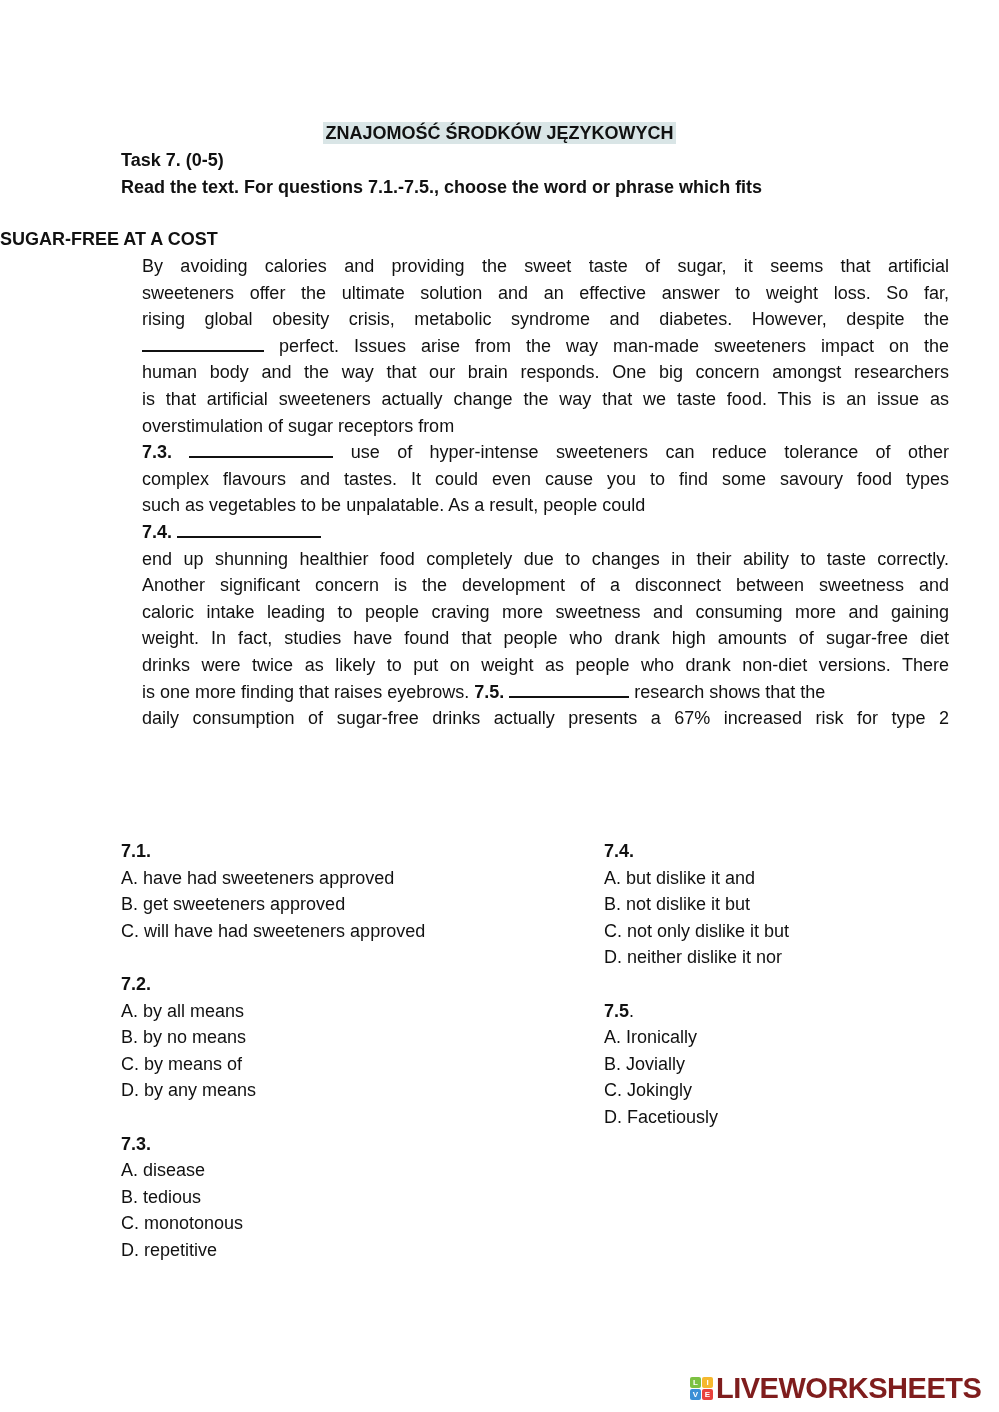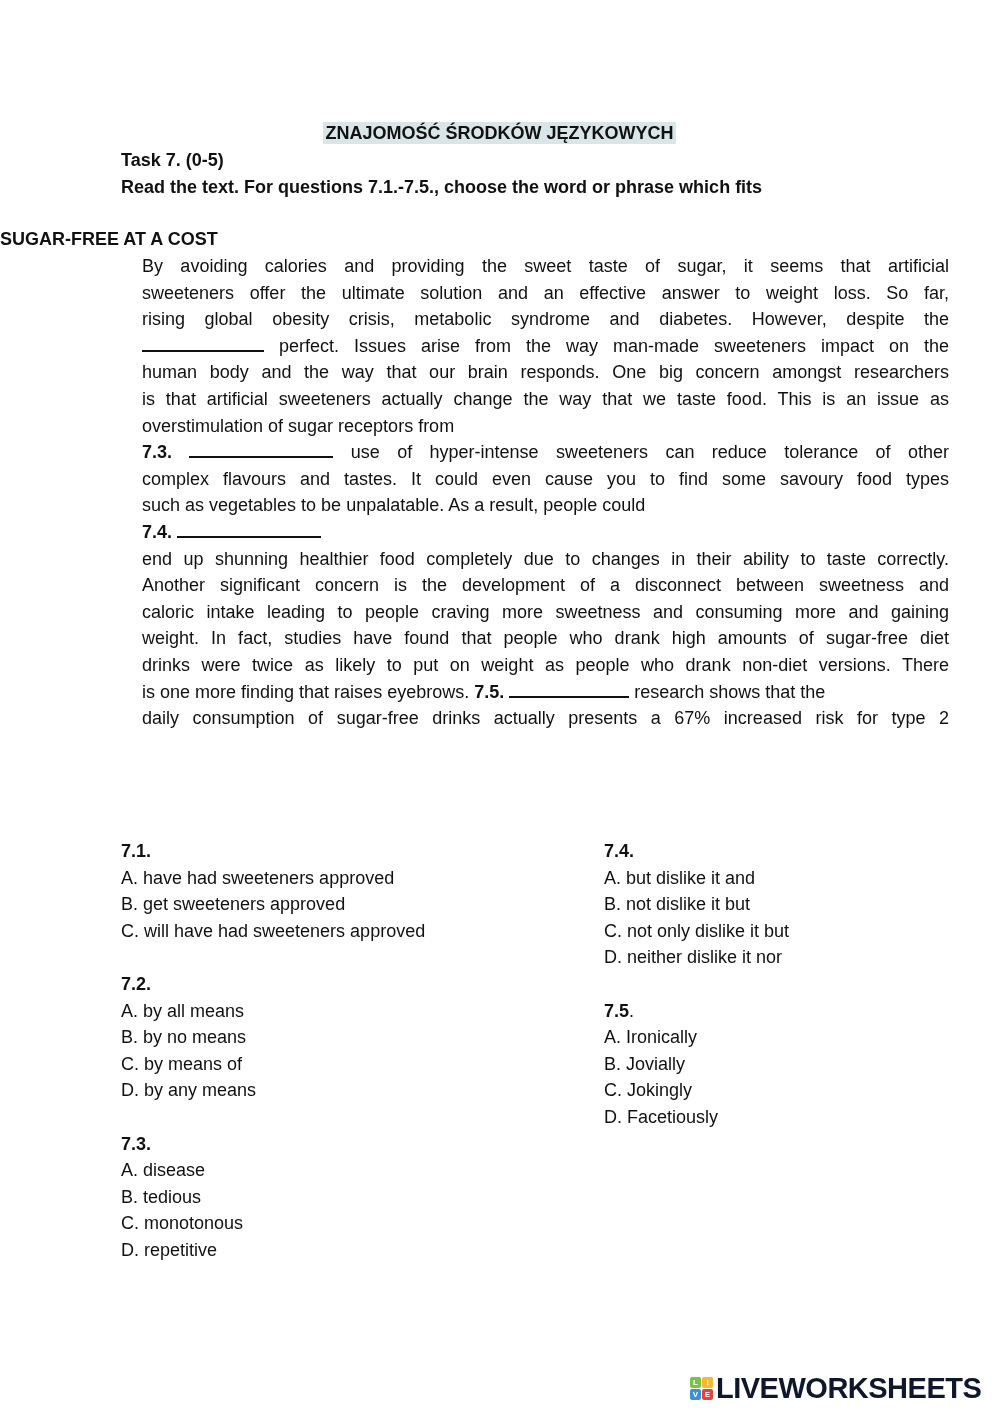--- a/index.html
+++ b/index.html
@@ -33,21 +33,21 @@
   .questions { position: absolute; font-size: 18px; line-height: 26.6px; }
   .qnum { font-weight: bold; }
   .q-col-left { left: 121px; top: 838px; }
   .q-col-right { left: 604px; top: 838px; }
   .qblock { margin-bottom: 26.6px; }
   .logo {
     position: absolute; left: 690px; top: 1374px; height: 28px; display: flex; align-items: center;
   }
   .logo-tiles { display: grid; grid-template-columns: 11px 11px; grid-template-rows: 11px 11px; gap: 1px; margin-right: 3px; }
   .tile { font-size: 8px; font-weight: bold; color: #fff; display: flex; align-items: center; justify-content: center; border-radius: 2px; }
-  .logo-text { font-weight: bold; font-size: 29px; color: #0f172a; letter-spacing: -0.5px; line-height: 28px; }
+  .logo-text { font-weight: bold; font-size: 29px; color: #7f1d1d; letter-spacing: -0.5px; line-height: 28px; }
 </style>
 </head>
 <body>
 
 <div class="page-title"><span>ZNAJOMOŚĆ ŚRODKÓW JĘZYKOWYCH</span></div>
 
 <div class="task-block">
   <div>Task 7. (0-5)</div>
   <div>Read the text. For questions 7.1.-7.5., choose the word or phrase which fits</div>
 </div>

